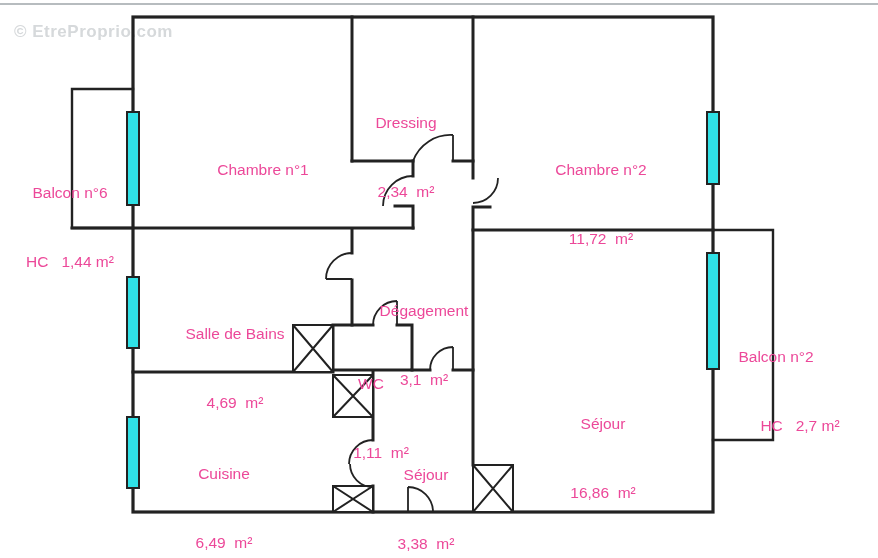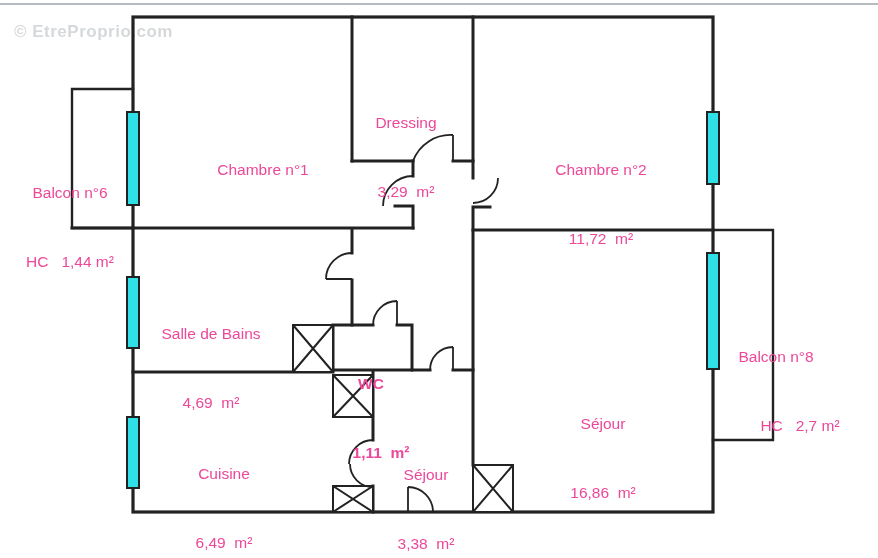--- a/index.html
+++ b/index.html
@@ -15,23 +15,23 @@
   #plan-svg{position:absolute;left:0;top:0;}
   .lbl{
     position:absolute;transform:translateX(-50%);text-align:center;
     font-size:15.5px;line-height:23px;color:#ec4899;white-space:pre;
   }
   .lbl span{display:block;}
   .p-balcon1{left:70px;top:135px;}
   .p-chambre1{left:246px;top:112px;margin-left:17px;}
   .p-dressing{left:406px;top:65px;}
   .p-chambre2{left:601px;top:112px;}
-  .p-sdb{left:211px;top:276px;}
+  .p-sdb{left:235px;top:276px;}
   .p-degagement{left:424px;top:253px;}
-  .p-wc{left:371px;top:326px;font-weight:bold;}
+  .p-wc{left:371px;top:326px;}
   .p-wc .l2{transform:translateX(10px);}
   .p-cuisine{left:224px;top:416px;}
   .p-entree{left:426px;top:417px;}
   .p-sejour{left:603px;top:366px;}
   .p-balcon2{left:776px;top:299px;}
   .p-balcon2 .l2{transform:translateX(24px);text-align:right;}
 </style>
 </head>
 <body>
 
@@ -92,44 +92,48 @@
 
   <div class="lbl p-balcon1">
     <span class="l1">Balcon n°6</span>
     <span class="l2">HC   1,44 m²</span>
   </div>
   <div class="lbl p-chambre1">
     <span class="l1">Chambre n°1</span>
   </div>
   <div class="lbl p-dressing">
     <span class="l1">Dressing</span>
-    <span class="l2">3,29  m²</span>
+    <span class="l2">2,34  m²</span>
   </div>
   <div class="lbl p-chambre2">
     <span class="l1">Chambre n°2</span>
     <span class="l2">11,72  m²</span>
   </div>
   <div class="lbl p-sdb">
     <span class="l1">Salle de Bains</span>
     <span class="l2">4,69  m²</span>
+  </div>
+  <div class="lbl p-degagement">
+    <span class="l1">Dégagement</span>
+    <span class="l2">3,1  m²</span>
   </div>
   <div class="lbl p-wc">
     <span class="l1">WC</span>
     <span class="l2">1,11  m²</span>
   </div>
   <div class="lbl p-cuisine">
     <span class="l1">Cuisine</span>
     <span class="l2">6,49  m²</span>
   </div>
   <div class="lbl p-entree">
     <span class="l1">Séjour</span>
     <span class="l2">3,38  m²</span>
   </div>
   <div class="lbl p-sejour">
     <span class="l1">Séjour</span>
     <span class="l2">16,86  m²</span>
   </div>
   <div class="lbl p-balcon2">
-    <span class="l1">Balcon n°8</span>
+    <span class="l1">Balcon n°2</span>
     <span class="l2">HC   2,7 m²</span>
   </div>
 
 </div>
 
 </body></html>

